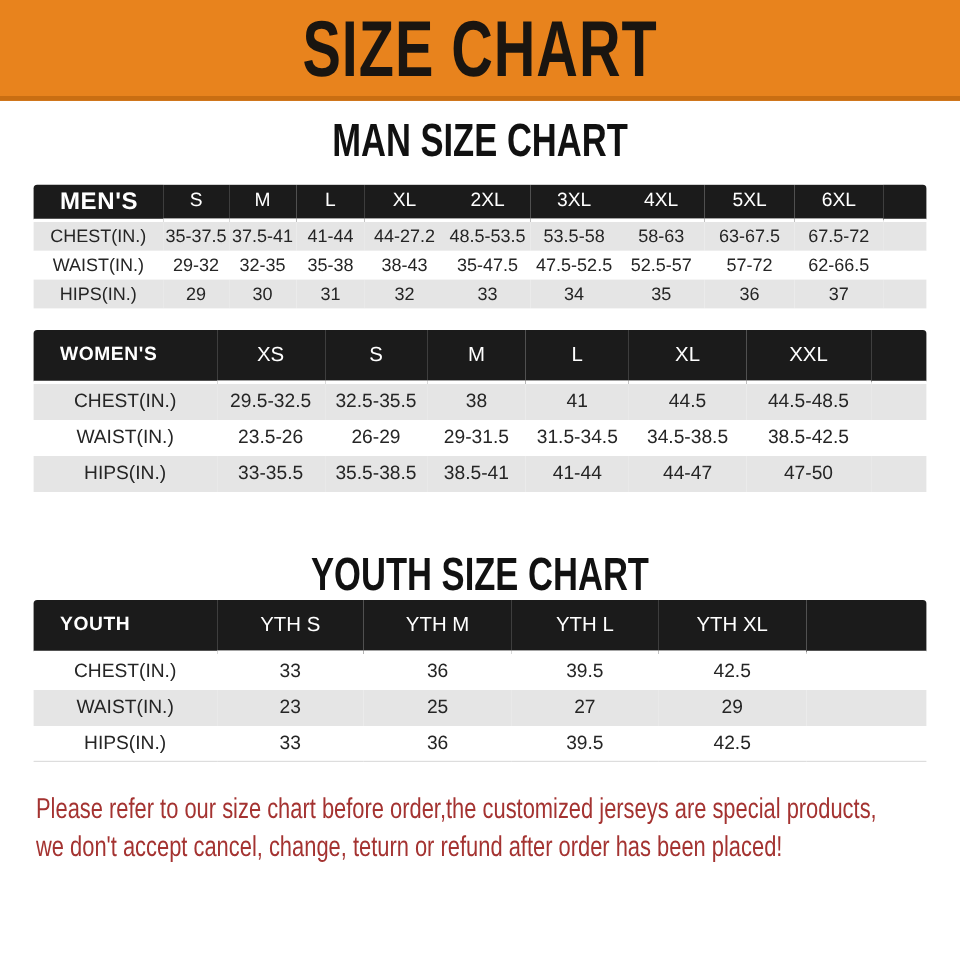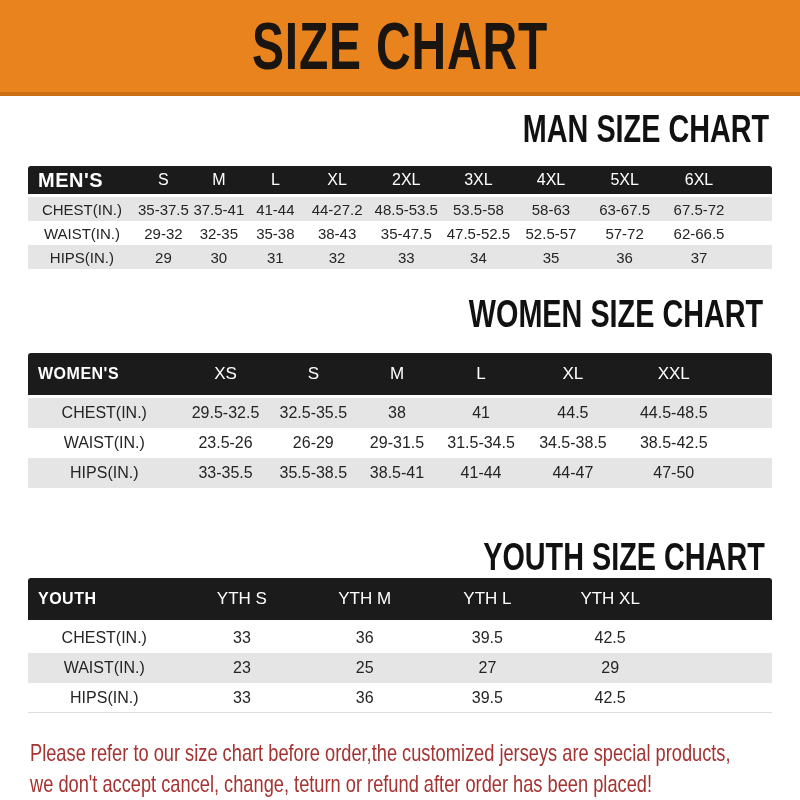--- a/index.html
+++ b/index.html
@@ -1,30 +1,30 @@
 <!DOCTYPE html>
 <html><head>
 <meta charset="utf-8">
 <style>
   * { margin:0; padding:0; box-sizing:border-box; }
   html, body { width:800px; height:800px; background:#ffffff; overflow:hidden; }
   body { font-family:"Liberation Sans", sans-serif; }
 
   
   .banner {
-    height:96px; background:#E8831D; border-bottom:4px solid #C96E12;
+    height:84px; background:#E8831D; border-bottom:4px solid #C96E12;
     display:flex; align-items:center; justify-content:center;
   }
   .banner-title {
     display:inline-block; font-size:60px; font-weight:bold; color:#1A1510;
     letter-spacing:1px; transform:scale(0.80,1.10); white-space:nowrap;
   }
 
   
-  .section-heading { text-align:right; }
+  .section-heading { text-align:center; }
   .heading-text {
     display:inline-block; font-size:36px; font-weight:bold; color:#111111;
     transform:scale(0.80,1.08); white-space:nowrap; letter-spacing:0px;
   }
   #sec-men .section-heading   { margin-top:12px; }
   #sec-women .section-heading { margin-top:24px; }
   #sec-youth .section-heading { margin-top:48px; }
 
   
   .size-table {
@@ -36,21 +36,21 @@
   .tbl-youth { }
 
   .size-table th {
     background:#1B1B1B; color:#ffffff; font-weight:normal;
     border-bottom:3px solid #ffffff; white-space:nowrap; overflow:hidden;
   }
   .size-table th:first-child { border-radius:3px 0 0 3px; }
   .size-table th:last-child  { border-radius:0 3px 3px 0; }
   .tbl-men th { height:31px; font-size:16px; }
   .tbl-women th, .tbl-youth th { height:45px; font-size:17px; }
-  th.tbl-label { text-align:left; padding-left:10px; font-weight:bold; letter-spacing:0.5px; }
+  th.tbl-label { text-align:left; padding-left:22px; font-weight:bold; letter-spacing:0.5px; }
   .tbl-men th.tbl-label { font-size:20px; }
   .tbl-women th.tbl-label, .tbl-youth th.tbl-label { font-size:16px; }
 
   .size-table td {
     text-align:center; color:#252525; white-space:nowrap; overflow:hidden;
   }
   .tbl-men td { height:24px; font-size:15px; }
   .tbl-women td, .tbl-youth td { height:30px; font-size:16px; }
   tr.row-gray  { background:#E5E5E5; }
   tr.row-white { background:#ffffff; }
@@ -139,21 +139,20 @@
           <td>35</td>
           <td>36</td>
           <td>37</td>
           <td></td>
         </tr>
       </tbody>
     </table>
 </div>
 
 <div class="section" id="sec-women">
-  <h2 class="section-heading"><span class="heading-text">WOMEN SIZE CHART</span></h2>
   <table class="size-table tbl-women">
       <colgroup>
         <col style="width: 20.5%;">
         <col style="width: 12.1%;">
         <col style="width: 11.5%;">
         <col style="width: 11%;">
         <col style="width: 11.6%;">
         <col style="width: 13.1%;">
         <col style="width: 14%;">
         <col style="width: 6.2%;">

